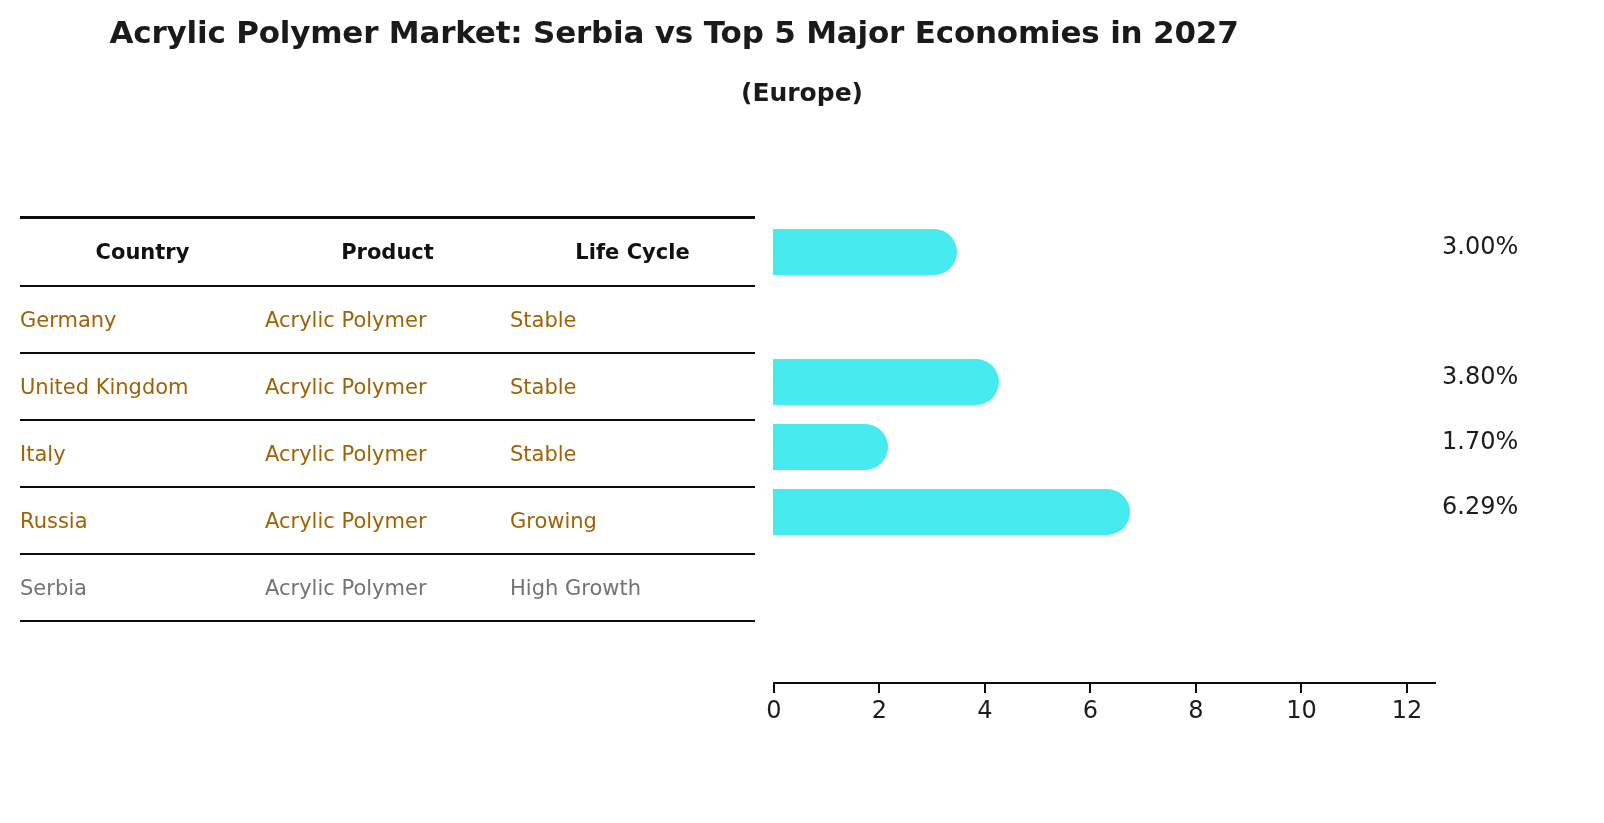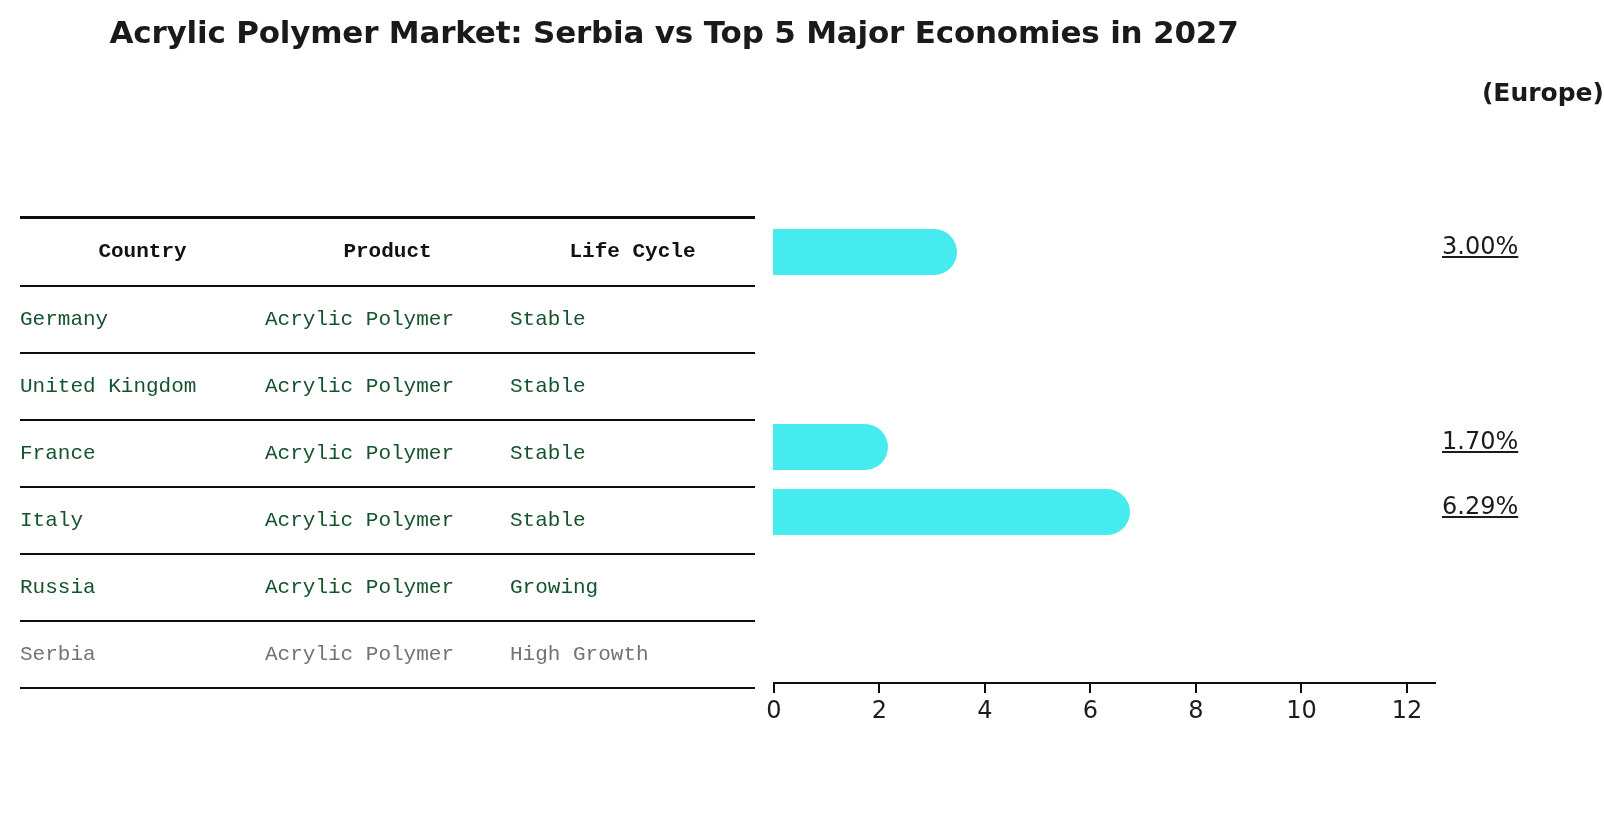--- a/index.html
+++ b/index.html
@@ -25,21 +25,21 @@
     font-size: 31px;
     font-weight: bold;
     color: #1a1a1a;
     letter-spacing: -0.2px;
   }
   #chart-subtitle {
     position: absolute;
     left: 0;
     top: 78px;
     width: 1604px;
-    text-align: right;
+    text-align: center;
     font-size: 25px;
     font-weight: bold;
     color: #1a1a1a;
   }
 
   
   #table-panel {
     position: absolute;
     left: 20px;
     top: 216px;
@@ -54,41 +54,40 @@
   table.data-table col.c-product  { width: 245px; }
   table.data-table col.c-cycle    { width: 245px; }
 
   table.data-table th,
   table.data-table td {
     padding: 0;
     height: 65px;
     vertical-align: middle;
     font-size: 21px;
     font-weight: normal;
-    font-family: Liberation Mono, monospace;
   }
   table.data-table th {
     font-weight: bold;
     color: #111111;
     font-size: 21px;
     height: 67px;
   }
   
   table.data-table thead tr {
     border-top: 2px solid #0d0d0d;
     border-bottom: 2px solid #0d0d0d;
   }
   table.data-table thead tr th {
     box-shadow: inset 0 2px 0 -1px #0d0d0d;
   }
   table.data-table tbody tr {
     border-bottom: 2px solid #0d0d0d;
   }
   table.data-table tbody td {
-    color: #14532d;
+    color: #a16207;
   }
   table.data-table tbody tr.highlight-row td {
     color: #737373;
   }
 
   
   #plot {
     position: absolute;
     left: 773px;
     top: 216px;
@@ -117,21 +116,20 @@
     height: 50px;
     border-radius: 0 25px 25px 0;
   }
   .bar-value {
     position: absolute;
     top: 16px;
     left: 669px;
     white-space: nowrap;
     font-size: 24px;
     color: #1c1c1c;
-    text-decoration: underline;
   }
 
   
   #x-axis {
     position: absolute;
     left: 773px;
     top: 682px;
     width: 663px;
     height: 1px;
   }
@@ -185,25 +183,20 @@
           <td>Germany</td>
           <td>Acrylic Polymer</td>
           <td>Stable</td>
         </tr>
         <tr>
           <td>United Kingdom</td>
           <td>Acrylic Polymer</td>
           <td>Stable</td>
         </tr>
         <tr>
-          <td>France</td>
-          <td>Acrylic Polymer</td>
-          <td>Stable</td>
-        </tr>
-        <tr>
           <td>Italy</td>
           <td>Acrylic Polymer</td>
           <td>Stable</td>
         </tr>
         <tr>
           <td>Russia</td>
           <td>Acrylic Polymer</td>
           <td>Growing</td>
         </tr>
         <tr class="highlight-row">
@@ -212,20 +205,24 @@
           <td>High Growth</td>
         </tr>
       </tbody>
   </table>
 </div>
 
 <div id="plot">
     <div class="bar-row" style="top: 0px;">
       <div class="bar" style="width: 183.551px;"></div>
       <div class="bar-value">3.00%</div>
+    </div>
+    <div class="bar-row" style="top: 130px;">
+      <div class="bar" style="width: 225.747px;"></div>
+      <div class="bar-value">3.80%</div>
     </div>
     <div class="bar-row" style="top: 195px; padding-left: 40px;">
       <div class="bar" style="width: 114.983px;"></div>
       <div class="bar-value">1.70%</div>
     </div>
     <div class="bar-row" style="top: 260px;">
       <div class="bar" style="width: 357.081px;"></div>
       <div class="bar-value">6.29%</div>
     </div>
   </div>

